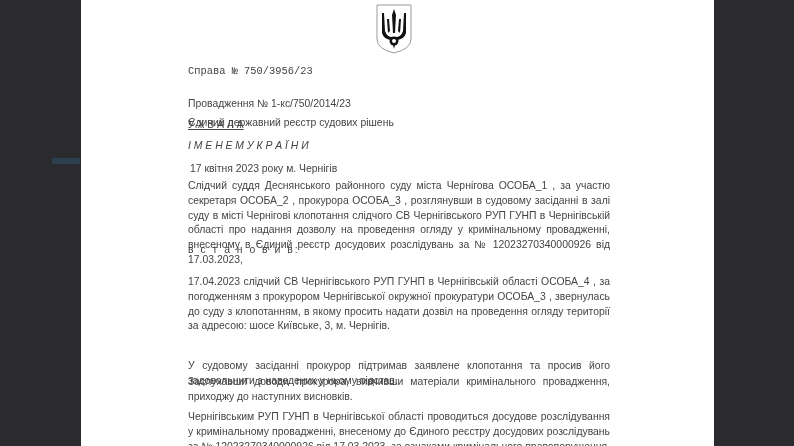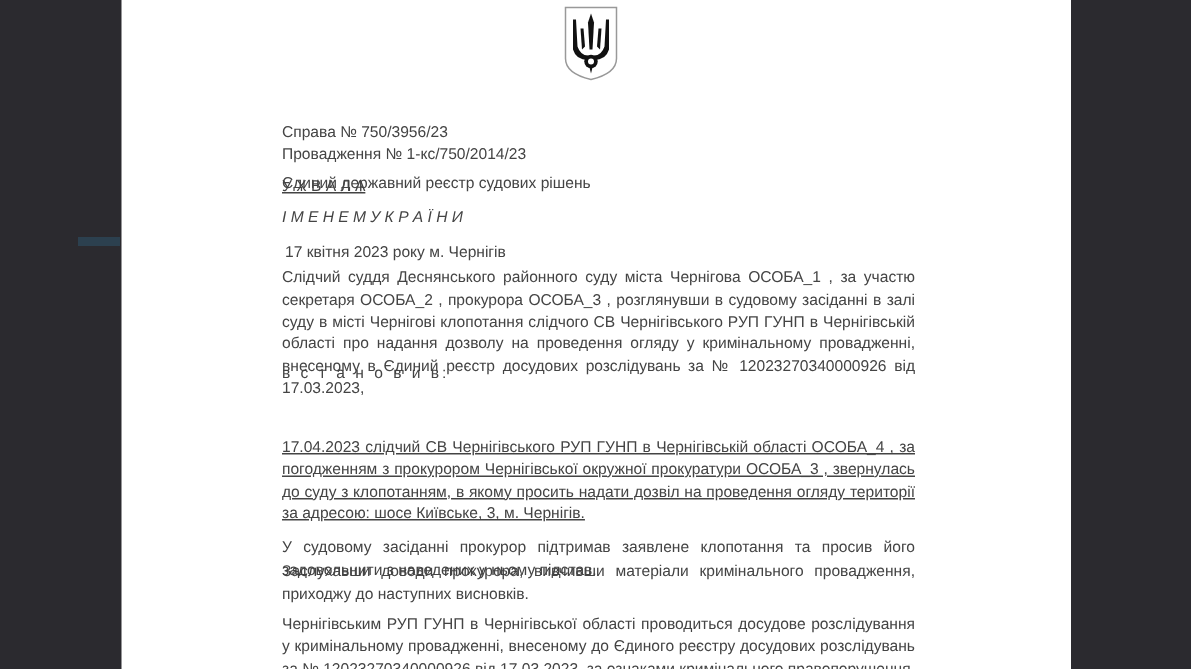--- a/index.html
+++ b/index.html
@@ -45,24 +45,24 @@
     <path d="M12 16 L14 16 L15 28 L13 30 Z" fill="#111"></path>
     <path d="M26 16 L24 16 L23 28 L25 30 Z" fill="#111"></path>
     <circle cx="19" cy="38" r="4.5" fill="#111"></circle>
     <circle cx="19" cy="38" r="2" fill="#fff"></circle>
     <path d="M18 42 L20 42 L19 46 Z" fill="#111"></path>
   </svg>
 </div>
 
 <div class="content" style="left:188px;">
   <p class="p" style="position:absolute;top:76px;width:422px;margin-top:40px;">Єдиний державний реєстр судових рішень</p>
-  <p class="p" style="position:absolute;top:82px;width:422px;">Справа № 750/3956/23</p>
+  <p class="p" style="position:absolute;top:64px;width:422px;font-family:Liberation Mono, monospace;">Справа № 750/3956/23</p>
   <p class="p" style="position:absolute;top:97px;width:422px;">Провадження № 1-кс/750/2014/23</p>
   <p class="p" style="position:absolute;top:118px;width:422px;text-decoration:underline;">У Х В А Л А</p>
   <p class="p" style="position:absolute;top:139px;width:422px;font-style:italic;">І М Е Н Е М У К Р А Ї Н И</p>
   <p class="p" style="position:absolute;top:162px;left:2px;width:420px;">17 квітня 2023 року м. Чернігів</p>
   <p class="p justify" style="position:absolute;top:179px;width:422px;">Слідчий суддя Деснянського районного суду міста Чернігова ОСОБА_1 , за участю секретаря ОСОБА_2 , прокурора ОСОБА_3 , розглянувши в судовому засіданні в залі суду в місті Чернігові клопотання слідчого СВ Чернігівського РУП ГУНП в Чернігівській області про надання дозволу на проведення огляду у кримінальному провадженні, внесеному в Єдиний реєстр досудових розслідувань за № 12023270340000926 від 17.03.2023,</p>
   <p class="p spaced-sm" style="position:absolute;top:243px;width:422px;">в с т а н о в и в:</p>
-  <p class="p justify" style="position:absolute;top:292px;width:422px;text-decoration:underline;">17.04.2023 слідчий СВ Чернігівського РУП ГУНП в Чернігівській області ОСОБА_4 , за погодженням з прокурором Чернігівської окружної прокуратури ОСОБА_3 , звернулась до суду з клопотанням, в якому просить надати дозвіл на проведення огляду території за адресою: шосе Київське, 3, м. Чернігів.</p>
+  <p class="p justify" style="position:absolute;top:275px;width:422px;">17.04.2023 слідчий СВ Чернігівського РУП ГУНП в Чернігівській області ОСОБА_4 , за погодженням з прокурором Чернігівської окружної прокуратури ОСОБА_3 , звернулась до суду з клопотанням, в якому просить надати дозвіл на проведення огляду території за адресою: шосе Київське, 3, м. Чернігів.</p>
   <p class="p justify" style="position:absolute;top:339px;width:422px;margin-top:20px;">У судовому засіданні прокурор підтримав заявлене клопотання та просив його задовольнити з наведених у ньому підстав.</p>
   <p class="p justify" style="position:absolute;top:375px;width:422px;">Заслухавши доводи прокурора, вивчивши матеріали кримінального провадження, приходжу до наступних висновків.</p>
   <p class="p justify" style="position:absolute;top:410px;width:422px;">Чернігівським РУП ГУНП в Чернігівської області проводиться досудове розслідування у кримінальному провадженні, внесеному до Єдиного реєстру досудових розслідувань за № 12023270340000926 від 17.03.2023, за ознаками кримінального правопорушення,</p>
 </div>
 
 </body></html>

